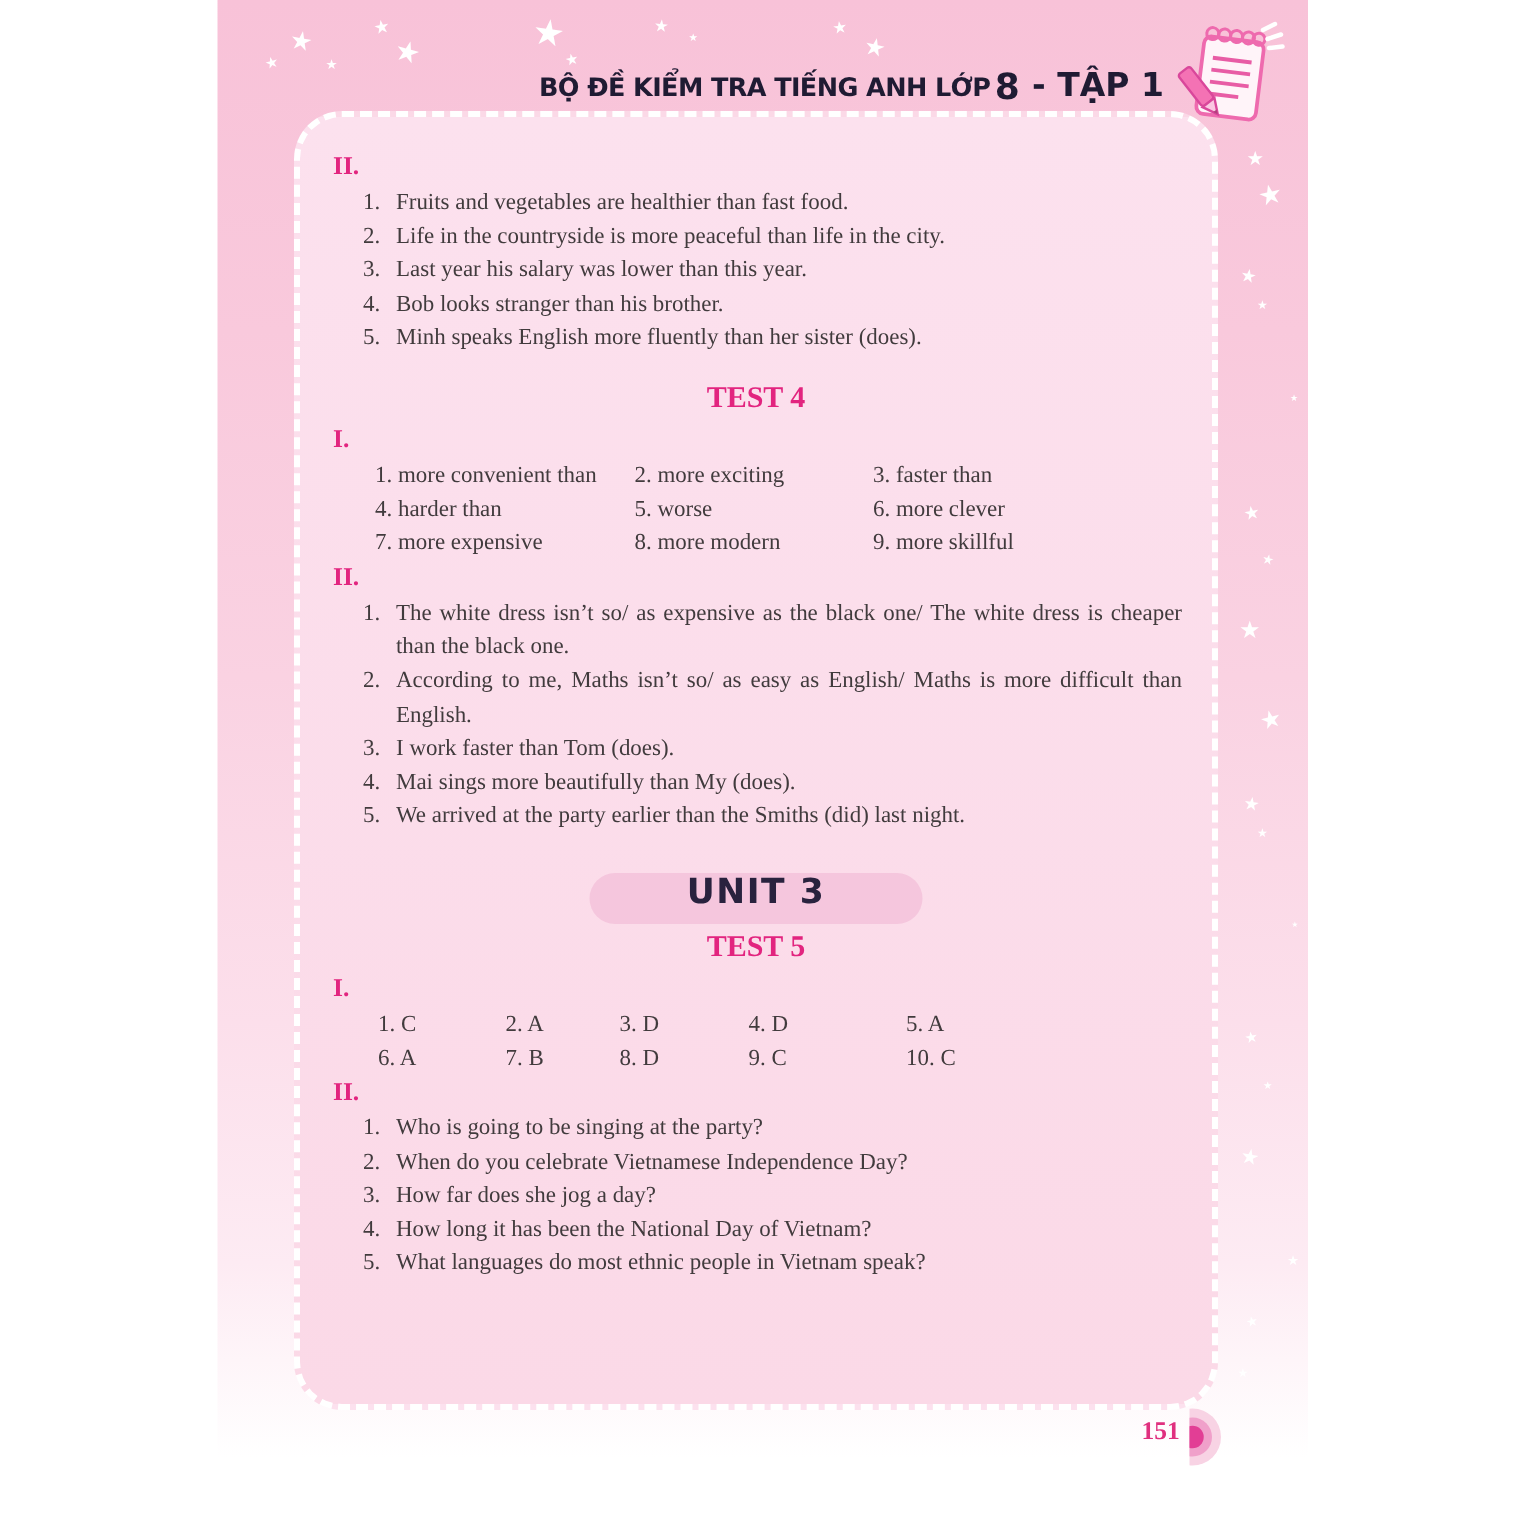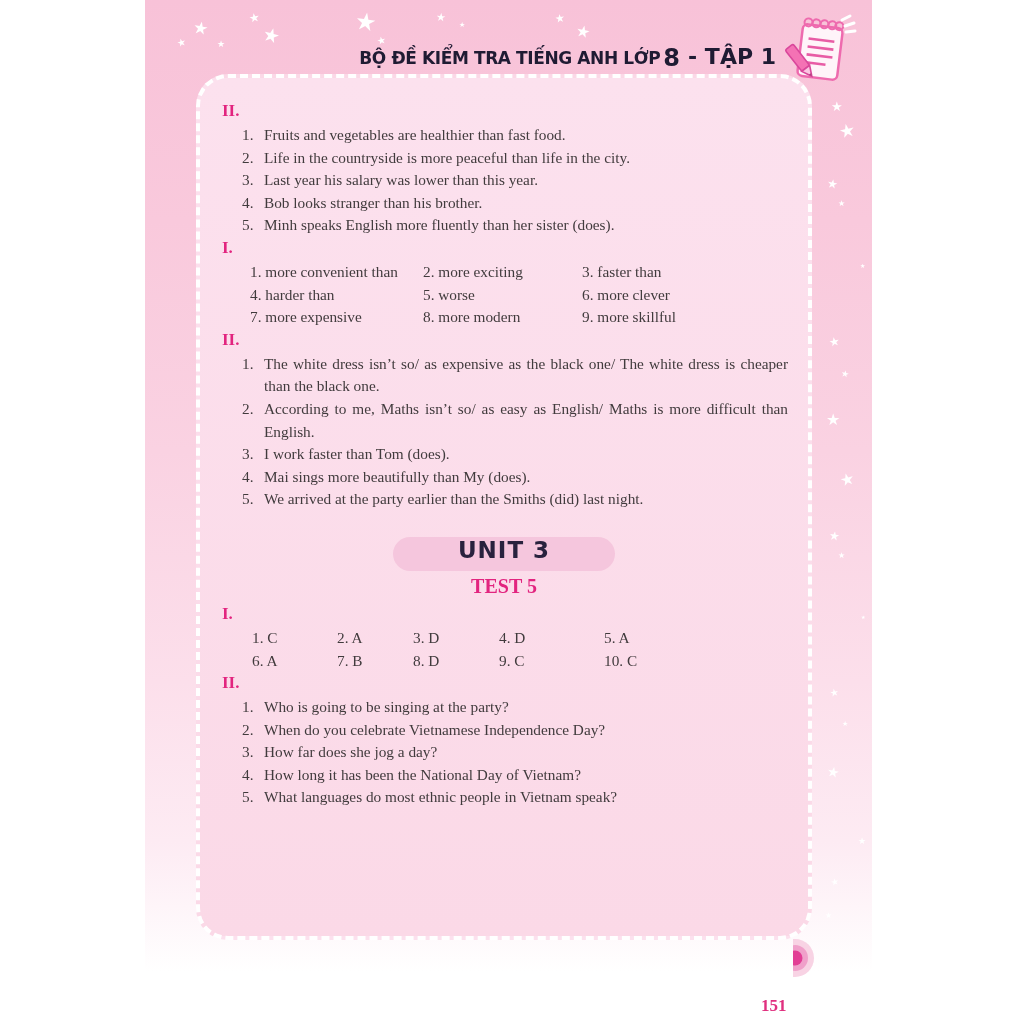--- a/index.html
+++ b/index.html
@@ -60,21 +60,21 @@
   .unit-pill {
     width:222px; height:34px; margin:26px auto 2px auto;
     background:#f5c6dd; border-radius:17px;
     display:flex; align-items:flex-start; justify-content:center;
     font-family:"DejaVu Sans", sans-serif; font-weight:bold;
     font-size:23px; color:#29223e; letter-spacing:1px;
   }
   .test5-title { margin-top:2px; }
   
   .page-number {
-    position:absolute; left:616px; top:996px;
+    position:absolute; left:616px; top:944px;
     font-weight:bold; font-size:17px; color:#e0307f;
   }
   .bullseye { position:absolute; left:648px; top:937px; }
   .mt2 { margin-top:2px; }
 </style>
 </head>
 <body>
 
 <div class="page">
 
@@ -127,20 +127,21 @@
       <div class="item">
         <span class="num">4.</span>
         <span class="txt">Bob looks stranger than his brother.</span>
       </div>
       <div class="item">
         <span class="num">5.</span>
         <span class="txt">Minh speaks English more fluently than her sister (does).</span>
       </div>
     </div>
 
+    <div class="test-title">TEST 4</div>
 
     <div class="sec-label">I.</div>
     <div class="t4 mt2">
       <div class="grid-row">
         <span class="c1">1. more convenient than</span>
         <span class="c2">2. more exciting</span>
         <span class="c3">3. faster than</span>
       </div>
       <div class="grid-row">
         <span class="c1">4. harder than</span>

